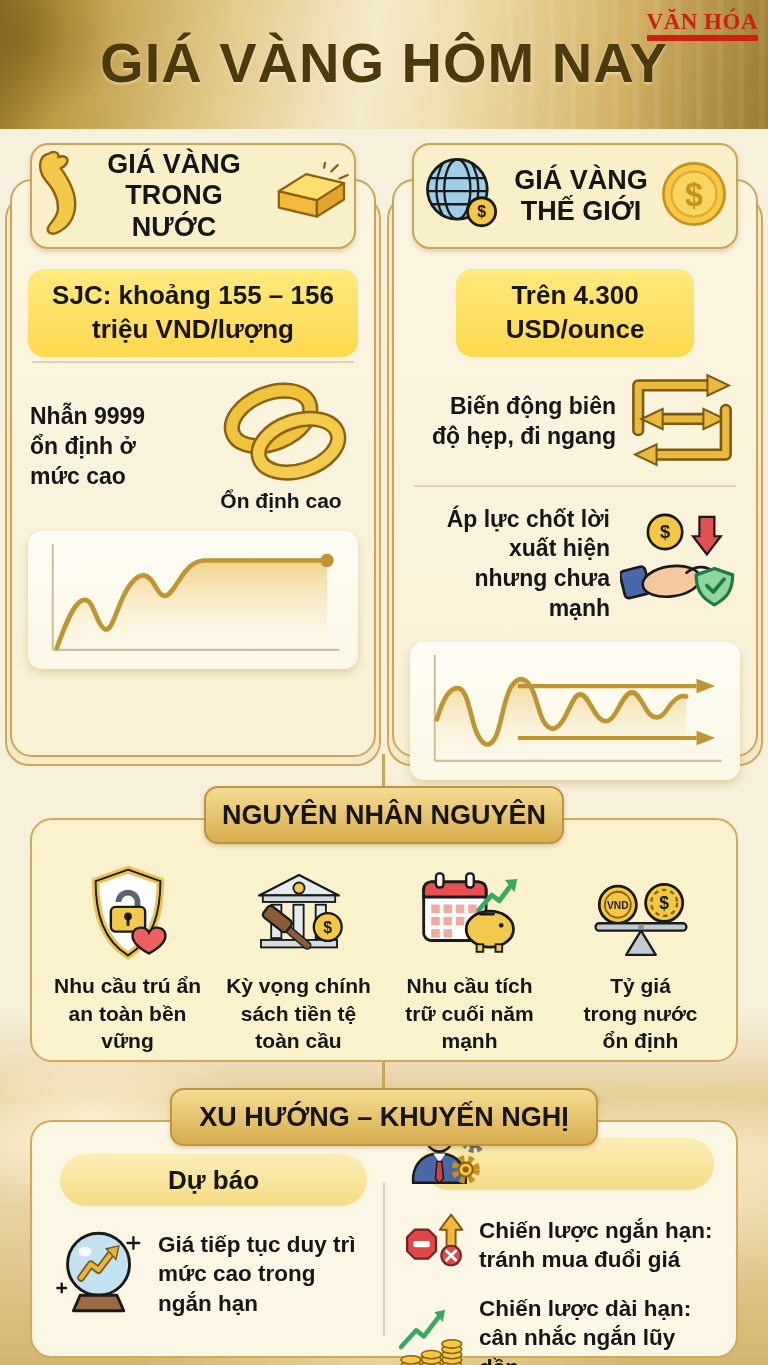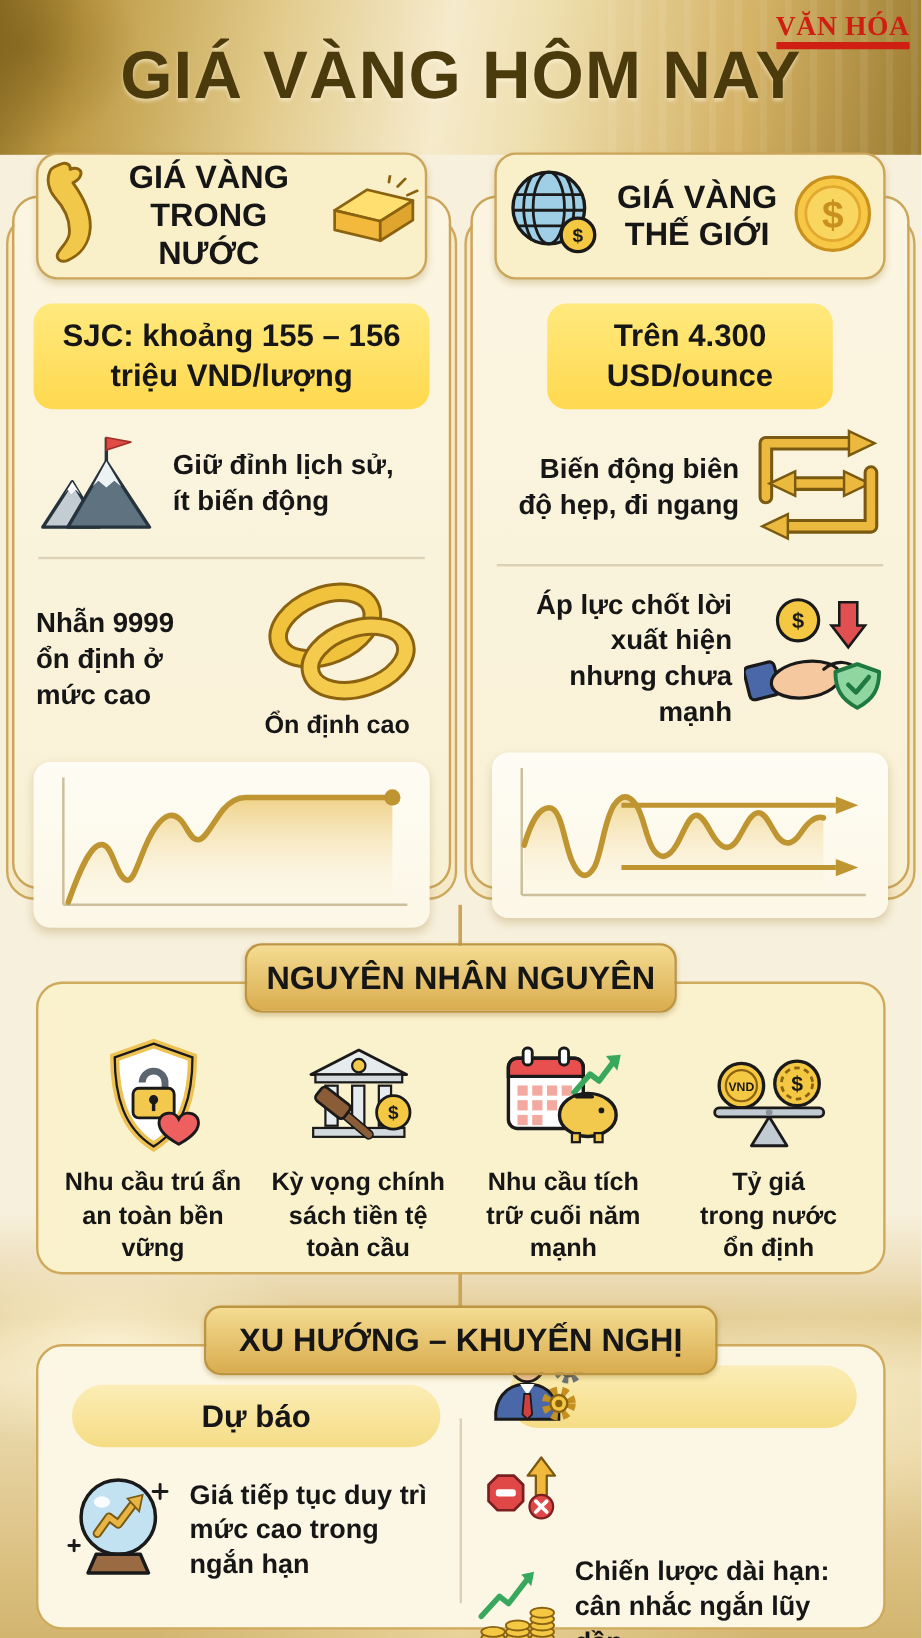--- a/index.html
+++ b/index.html
@@ -20,21 +20,21 @@
     background:repeating-linear-gradient(90deg,transparent 0 15px,rgba(255,255,255,.14) 15px 21px);}
   .hdr-title{position:absolute;left:0;right:0;top:30px;text-align:center;
     font-size:56px;font-weight:bold;letter-spacing:1px;color:#4A3A0C;z-index:2;
     text-shadow:0 2px 3px rgba(255,250,230,.5);}
   .brand{position:absolute;right:10px;top:10px;z-index:3;text-align:center;}
   .brand-name{font-family:"Liberation Serif","DejaVu Serif",serif;font-weight:bold;
     font-size:23px;color:#CE1F12;letter-spacing:0.5px;line-height:1;}
   .brand-bar{margin-top:2px;height:6px;background:#CE1F12;border-radius:1px;}
 
   
-  .cols{position:absolute;top:127px;left:10px;width:748px;display:flex;gap:16px;z-index:2;}
+  .cols{position:absolute;top:143px;left:10px;width:748px;display:flex;gap:16px;z-index:2;}
   .col{position:relative;width:366px;}
   .col::after{content:"";position:absolute;left:-5px;right:-5px;top:52px;bottom:-9px;
     background:#F5E9C7;border:2.5px solid #CDA95E;border-radius:24px;z-index:0;}
   .tab{position:relative;z-index:2;margin:0 20px;height:102px;border-radius:18px;
     background:#F9EFC8;border:2.5px solid #CBA55A;display:flex;align-items:center;
     justify-content:center;gap:10px;box-shadow:0 3px 5px rgba(150,115,40,.25);}
   .tab-title{font-size:27px;font-weight:bold;line-height:1.15;text-align:center;}
   .card{position:relative;z-index:1;margin-top:-70px;height:578px;box-sizing:border-box;
     background:linear-gradient(180deg,#FBF5E2,#F9F1D6);border:2.5px solid #CBA55A;
     border-radius:22px;padding:88px 16px 14px;}
@@ -109,33 +109,20 @@
           <path d="M70,10 l7,-7 M79,18 l9,-4 M62,6 l1,-6" stroke="#8A6210" stroke-width="2.5" stroke-linecap="round"></path>
           <polygon points="12,32 42,13 84,23 54,42" fill="#FFDF70" stroke="#8A6210" stroke-width="2.5" stroke-linejoin="round"></polygon>
           <polygon points="12,32 54,42 54,60 12,50" fill="#F3B93C" stroke="#8A6210" stroke-width="2.5" stroke-linejoin="round"></polygon>
           <polygon points="54,42 84,23 84,41 54,60" fill="#E0A52E" stroke="#8A6210" stroke-width="2.5" stroke-linejoin="round"></polygon>
         </svg>
       </span>
     </div>
     <div class="card">
       <div class="price">SJC: khoảng 155 – 156 triệu VND/lượng</div>
 
-      <div class="row">
-        <span>
-          <svg width="104" height="92" viewBox="0 0 110 95">
-            <polygon points="6,88 32,48 56,88" fill="#C2CCD2" stroke="#26333C" stroke-width="3" stroke-linejoin="round"></polygon>
-            <polygon points="25,59 32,48 39,59 35,55 31,59 28,55" fill="#FFFFFF"></polygon>
-            <line x1="62" y1="30" x2="62" y2="9" stroke="#26333C" stroke-width="3"></line>
-            <polygon points="62,9 84,13 62,20" fill="#E04B44" stroke="#A33028" stroke-width="1.5"></polygon>
-            <polygon points="28,88 62,30 100,88" fill="#5E7280" stroke="#26333C" stroke-width="3" stroke-linejoin="round"></polygon>
-            <path d="M50,52 L62,30 L75,52 L69,47 L62,53 L55,47 Z" fill="#EDF2F4"></path>
-          </svg>
-        </span>
-        <span class="txt" style="max-width:202px">Giữ đỉnh lịch sử, ít biến động</span>
-      </div>
 
       <div class="divider"></div>
 
       <div class="row">
         <span class="txt" style="max-width:128px">Nhẫn 9999 ổn định ở mức cao</span>
         <span style="margin-left:auto;text-align:center">
           <svg width="150" height="102" viewBox="0 0 120 82">
             <ellipse cx="52" cy="30" rx="33" ry="20" transform="rotate(-22 52 30)" fill="none" stroke="#8A6210" stroke-width="13"></ellipse>
             <ellipse cx="52" cy="30" rx="33" ry="20" transform="rotate(-22 52 30)" fill="none" stroke="#F1C23C" stroke-width="9"></ellipse>
             <ellipse cx="74" cy="52" rx="33" ry="20" transform="rotate(-18 74 52)" fill="none" stroke="#8A6210" stroke-width="13"></ellipse>
@@ -386,20 +373,21 @@
       <div class="reco-row">
         <span>
           <svg width="72" height="78" viewBox="0 0 95 95">
             <polygon points="74,10 89,30 80,30 80,52 68,52 68,30 59,30" fill="#F0B83C" stroke="#7A5A10" stroke-width="2.5" stroke-linejoin="round"></polygon>
             <polygon points="16,40 26,30 44,30 54,40 54,58 44,68 26,68 16,58" fill="#E04848" stroke="#7A1F1F" stroke-width="3" stroke-linejoin="round"></polygon>
             <rect x="24" y="45" width="22" height="8" rx="3" fill="#FFFFFF"></rect>
             <circle cx="74" cy="64" r="13" fill="#E04848" stroke="#7A1F1F" stroke-width="2.5"></circle>
             <path d="M68,58 l12,12 M80,58 l-12,12" stroke="#FFFFFF" stroke-width="4" stroke-linecap="round"></path>
           </svg>
         </span>
+        <span class="txt" style="max-width:238px">Chiến lược ngắn hạn: tránh mua đuổi giá</span>
       </div>
 
       <div class="reco-row" style="margin-top:8px">
         <span>
           <svg width="72" height="74" viewBox="0 0 95 95">
             <polyline points="8,62 28,40 38,48 58,22" fill="none" stroke="#38A85C" stroke-width="6" stroke-linecap="round" stroke-linejoin="round"></polyline>
             <polygon points="52,16 66,13 63,29" fill="#38A85C"></polygon>
             <g fill="#F5C843" stroke="#8A6210" stroke-width="2">
               <ellipse cx="21" cy="86" rx="13" ry="5.5"></ellipse>
                 <ellipse cx="21" cy="79" rx="13" ry="5.5"></ellipse>

